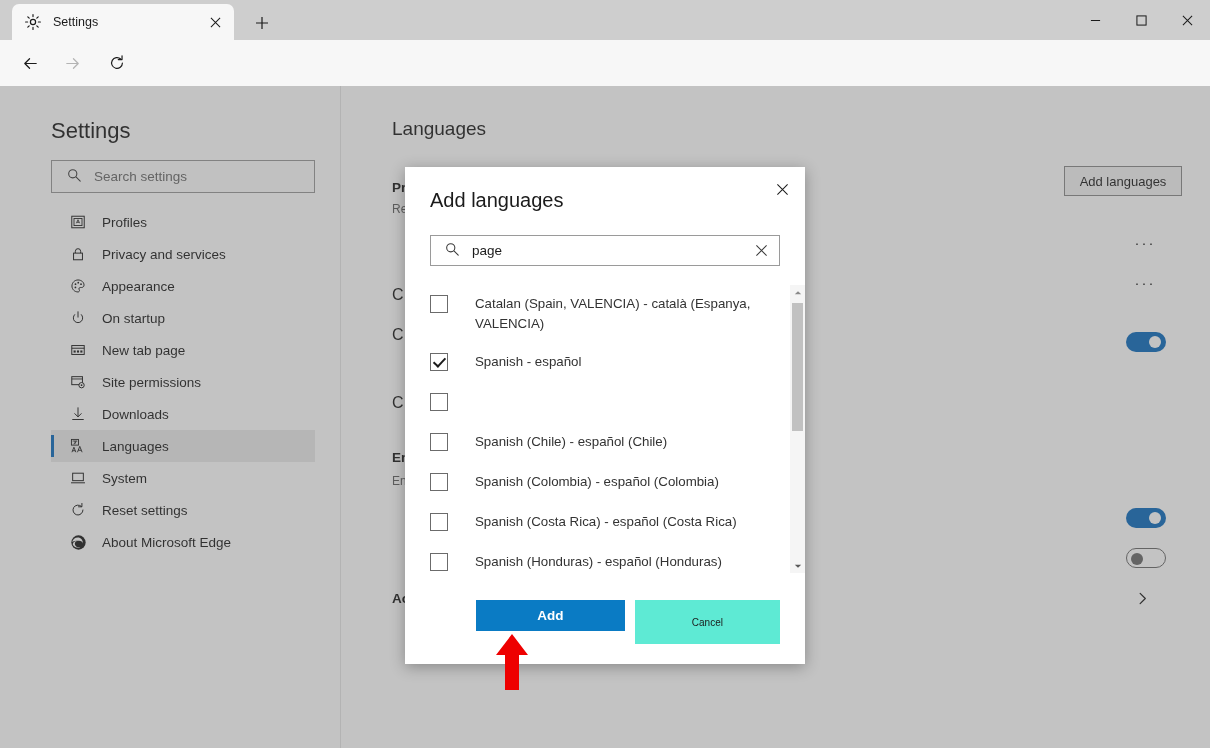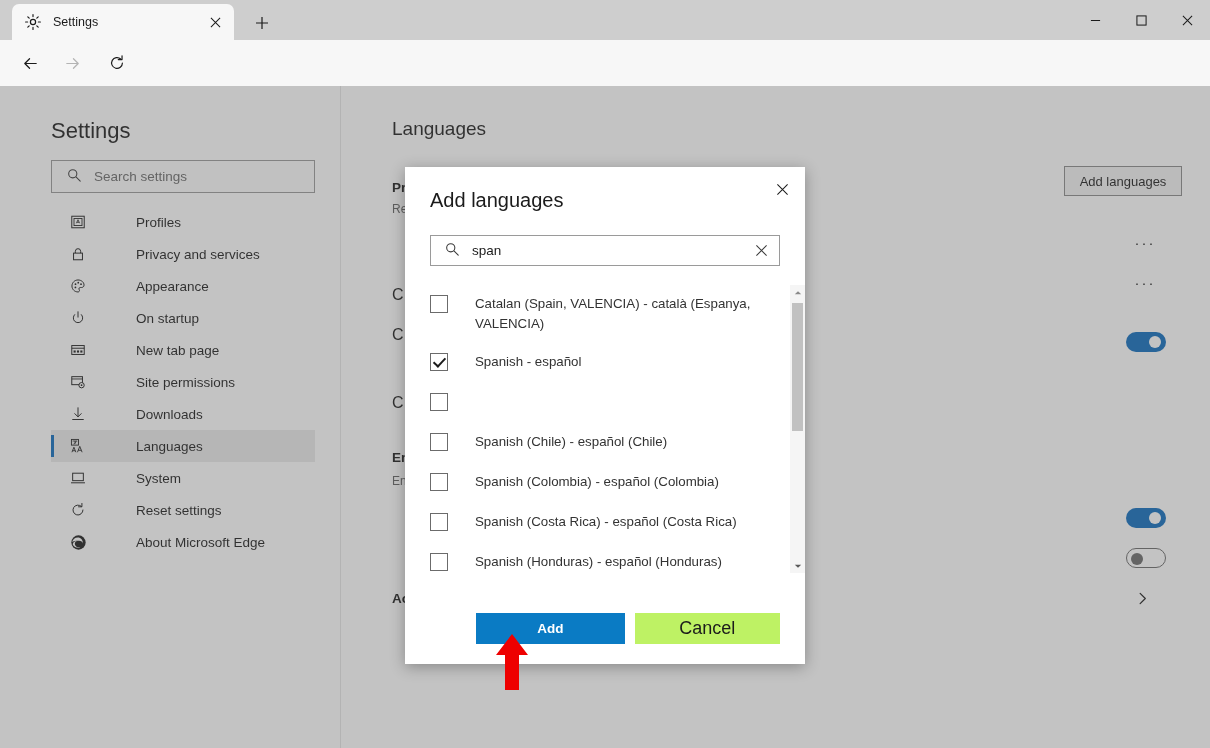--- a/index.html
+++ b/index.html
@@ -136,21 +136,21 @@
     padding-left: 14px;
   }
   .search-ph {
     font-size: 13.5px; color: #6b6b6b;
     margin-left: 12px;
   }
   .navlist { position: absolute; left: 51px; top: 120px; width: 264px; }
   .navitem {
     position: relative;
     height: 32px; display: flex; align-items: center;
-    padding-left: 17px; margin-bottom: 0; gap: 34px;
+    padding-left: 17px; margin-bottom: 0;
   }
   .navitem + .navitem { margin-top: 0px; }
   .navitem .ni-ico {
     width: 20px; height: 20px; flex: 0 0 20px;
     display: flex; align-items: center; justify-content: center;
   }
   .navitem .ni-label {
     font-size: 13.5px; color: #1b1b1b;
     margin-left: 14px; white-space: nowrap;
   }
@@ -304,24 +304,24 @@
   }
   .btn-add {
     width: 172px; height: 31px;
     background: #0a7bc4; color: #ffffff;
     display: flex; align-items: center; justify-content: center;
     font-size: 13.5px; font-weight: bold;
     border: none;
     margin-left: 46px;
   }
   .btn-cancel {
-    width: 168px; height: 31px;
-    background: #bef264; color: #1b1b1b;
-    display: flex; align-items: center; justify-content: center;
-    font-size: 18px;
+    width: 168px; height: 44px;
+    background: #5eead4; color: #1b1b1b;
+    display: flex; align-items: center; justify-content: center;
+    font-size: 10px;
     border: none;
   }
 
   
   .red-arrow {
     position: absolute; left: 494px; top: 634px;
     width: 36px; height: 56px;
   }
 </style>
 </head>
@@ -634,21 +634,21 @@
     </div>
     <div class="dlg-title">Add languages</div>
 
     <div class="dlg-search">
       <span>
         <svg viewBox="0 0 18 18" width="16" height="16">
           <circle cx="7.6" cy="7.6" r="4.6" fill="none" stroke="#3a3a3a" stroke-width="1.2"></circle>
           <path d="M11.2 11.2L16 16" stroke="#3a3a3a" stroke-width="1.2" stroke-linecap="round"></path>
         </svg>
       </span>
-      <span class="val">span</span>
+      <span class="val">page</span>
       <span class="dlg-clear">
         <svg viewBox="0 0 14 14" width="13" height="13">
           <path d="M1.5 1.5l11 11M12.5 1.5l-11 11" stroke="#3a3a3a" stroke-width="1.1"></path>
         </svg>
       </span>
     </div>
 
     <div class="dlg-list">
       <div class="lrows">
         <div class="lrow">

